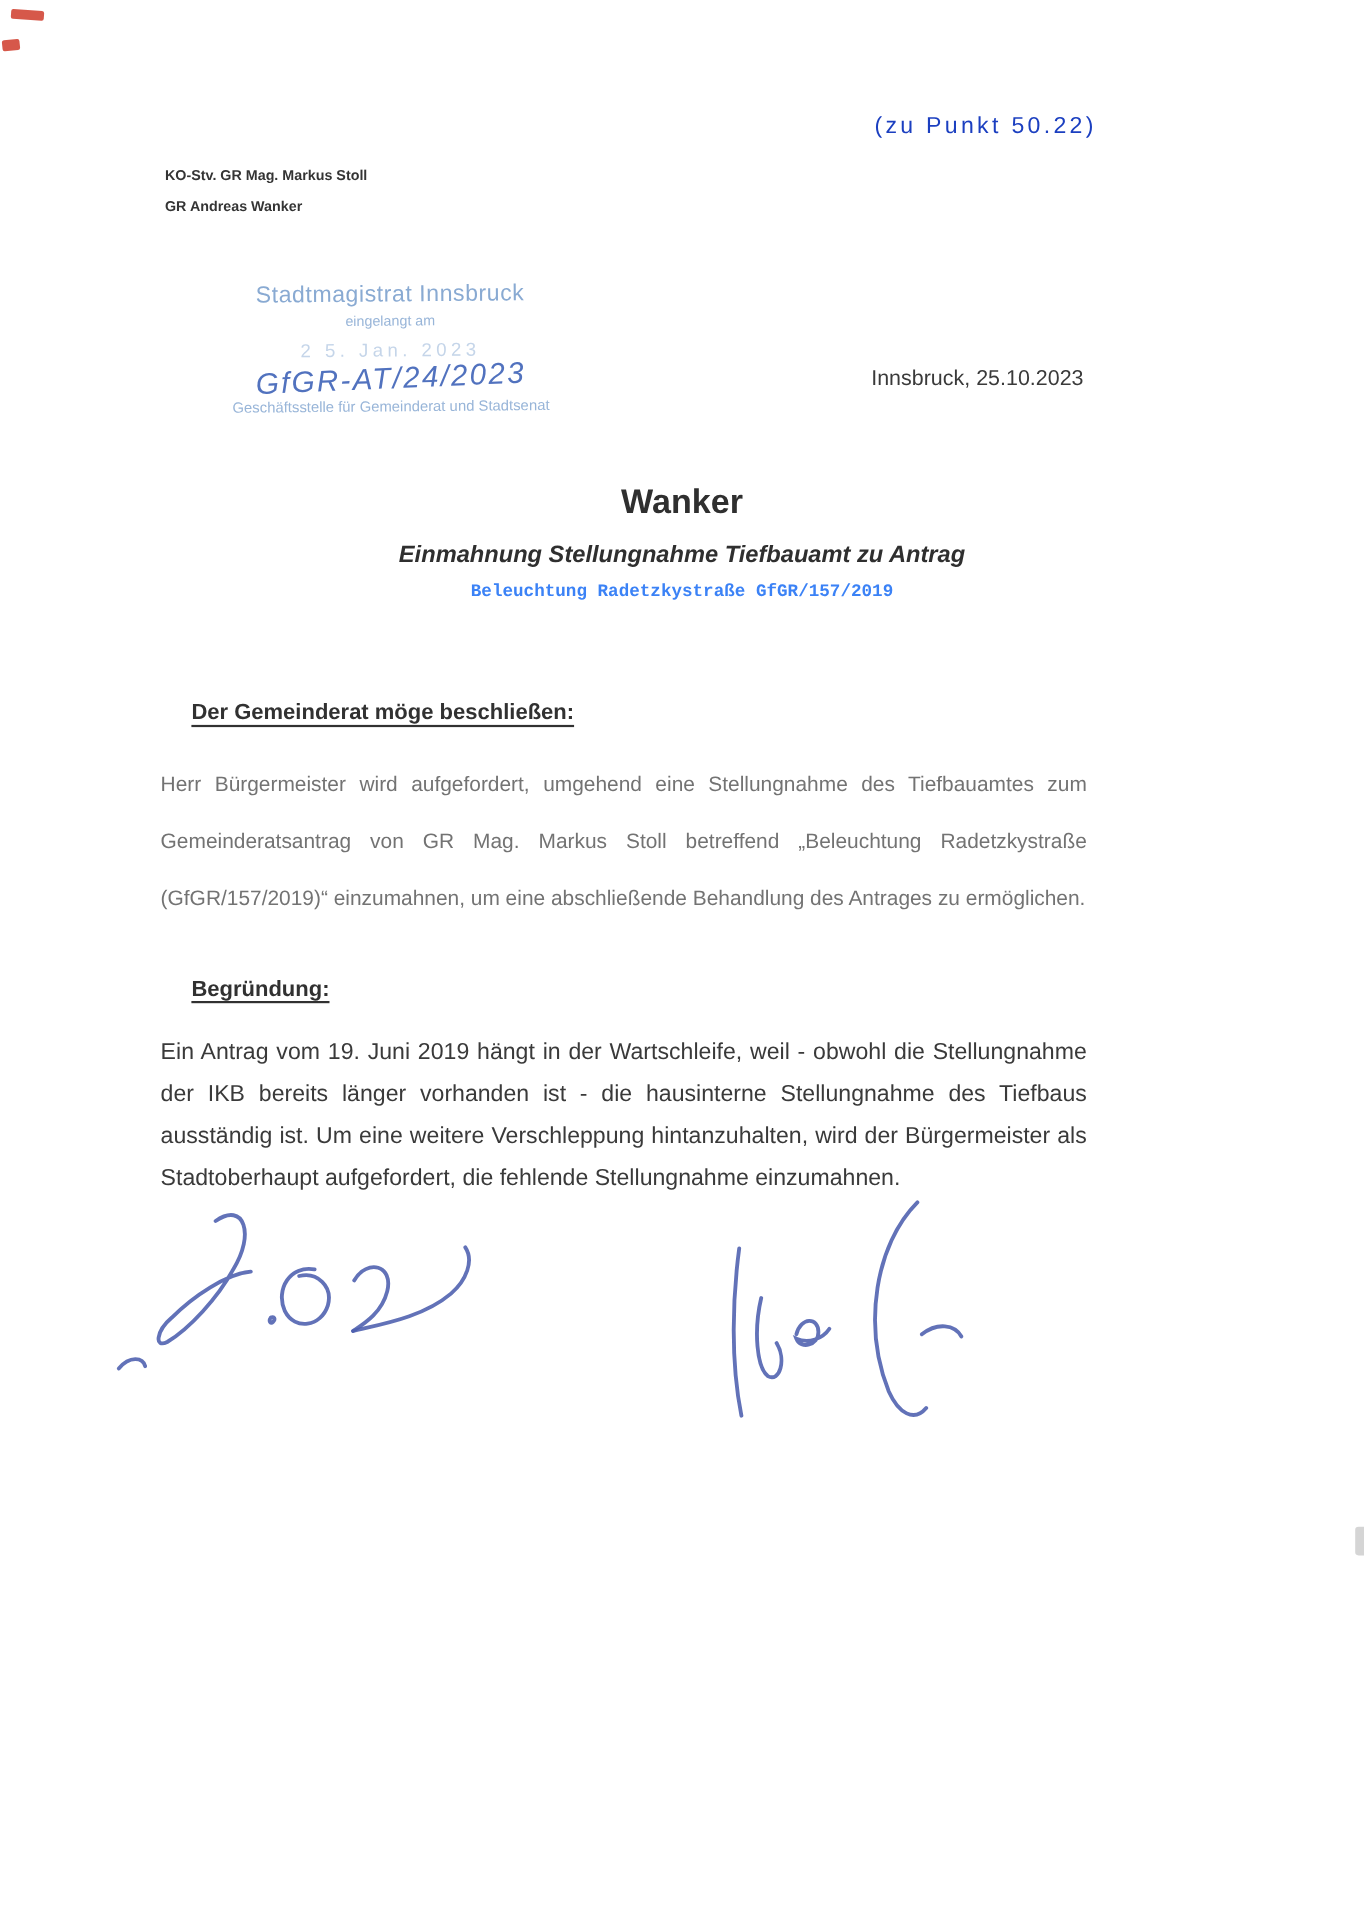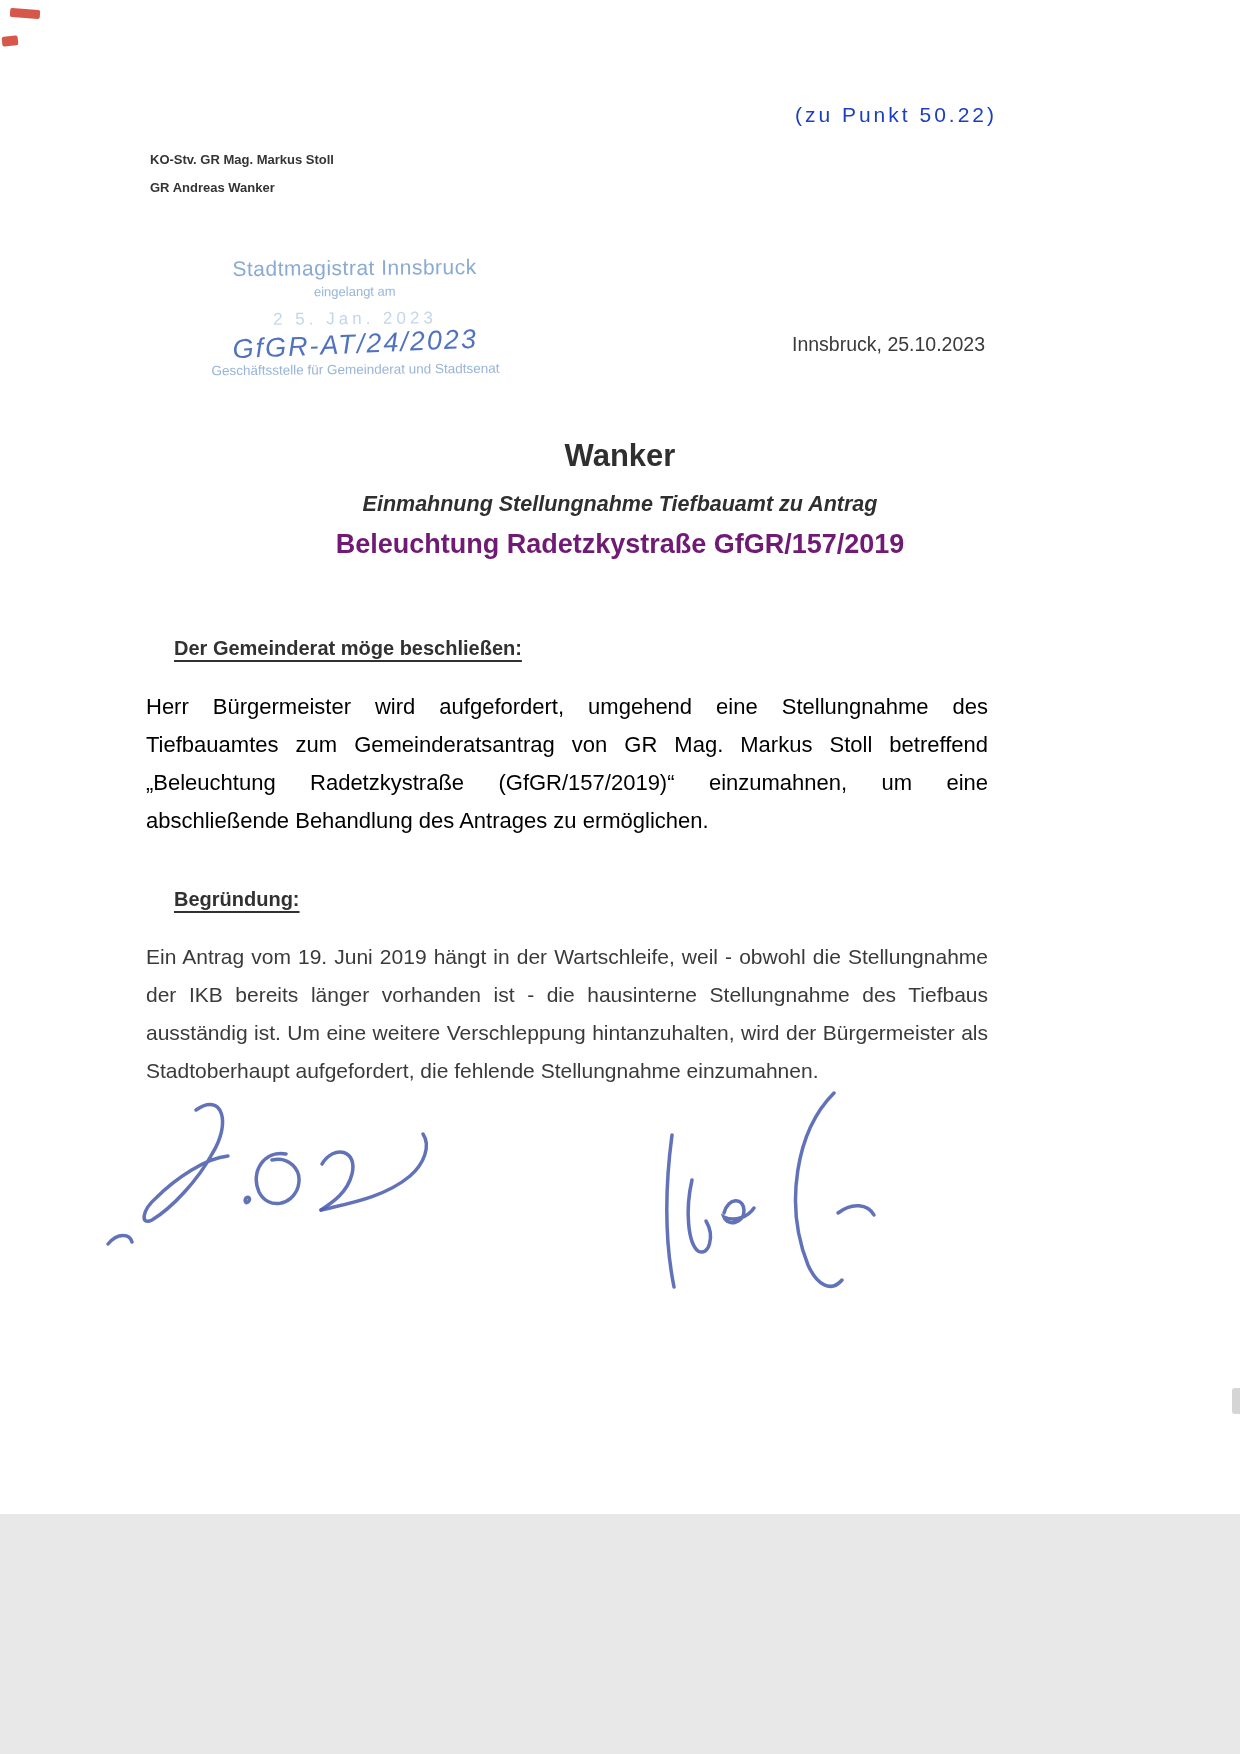--- a/index.html
+++ b/index.html
@@ -1,18 +1,18 @@
 <!DOCTYPE html>
 <html><head>
 <meta charset="utf-8">
 <style>
   html,body{margin:0;padding:0;background:#e8e8e8;}
   .page{
     position:relative;
-    width:1240px;height:1514px;
+    width:1240px;height:1754px;
     margin:0 auto;
     background:#ffffff;
     font-family:"Liberation Sans", sans-serif;
     color:#3a3a3a;
     overflow:hidden;
   }
   .corner-note{
     position:absolute; top:103px; right:243px;
     font-size:21px; letter-spacing:3px;
     color:#1b3fc0; font-weight:500;
@@ -42,32 +42,32 @@
   .title-main{
     position:absolute; top:438px; left:0; width:100%;
     text-align:center; font-size:31px; font-weight:bold; color:#2f2f2f;
   }
   .title-sub1{
     position:absolute; top:492px; left:0; width:100%;
     text-align:center; font-size:21.5px; font-weight:bold; color:#2f2f2f;font-style:italic;
   }
   .title-sub2{
     position:absolute; top:529px; left:0; width:100%;
-    text-align:center; font-size:27px; font-weight:bold; color:#701a75;
+    text-align:center; font-size:16px; font-weight:bold; color:#3b82f6;font-family:Liberation Mono, monospace;
   }
   .sec-heading{
     font-size:20px; font-weight:bold; color:#313131;
     text-decoration:underline; text-underline-offset:5px;
     text-decoration-thickness:1.5px;
     margin-left:28px;
   }
   .res-heading{position:absolute; left:146px; top:637px;}
   .res-body{
     position:absolute; left:146px; top:688px; width:842px;
-    font-size:22px; line-height:38px; text-align:justify; color:#000000;
+    font-size:19px; line-height:52px; text-align:justify; color:#737373;
   }
   .jus-heading{position:absolute; left:146px; top:888px;}
   .jus-body{
     position:absolute; left:146px; top:938px; width:842px;
     font-size:21px; line-height:38px; text-align:justify; color:#3a3a3a;
   }
   .sig{position:absolute;}
   .sig-left{left:100px; top:1092px;}
   .sig-right{left:638px; top:1085px;}
   .sig svg path{fill:none; stroke:#4c5fae; stroke-width:3.5; stroke-linecap:round; opacity:0.88;}

